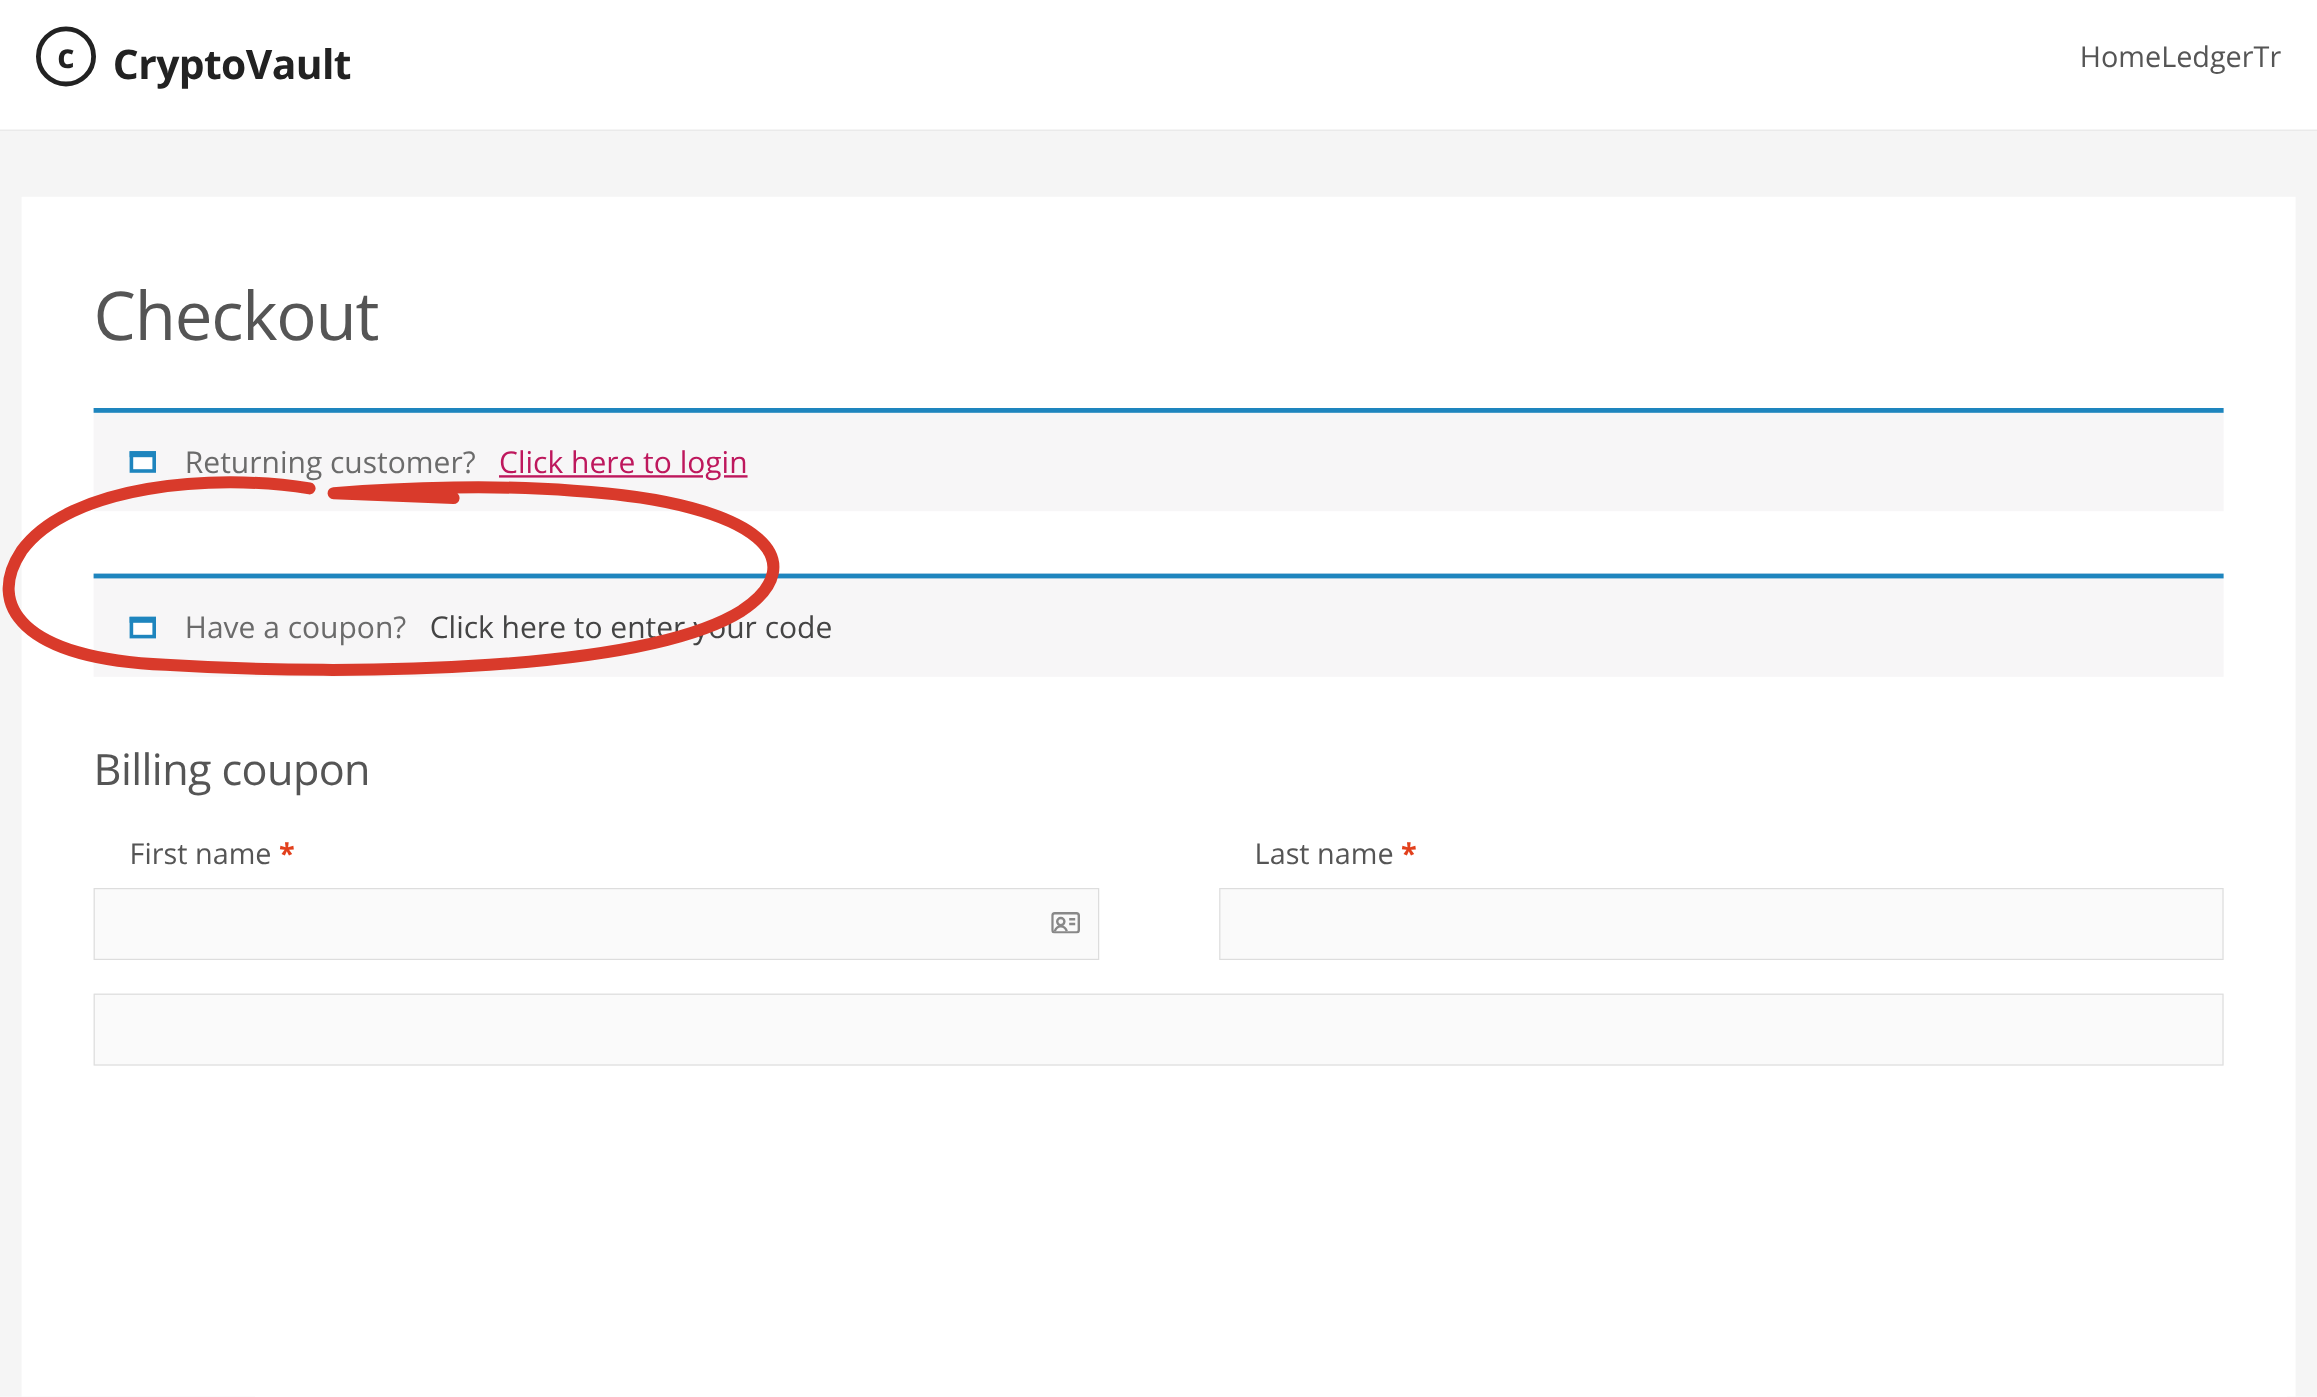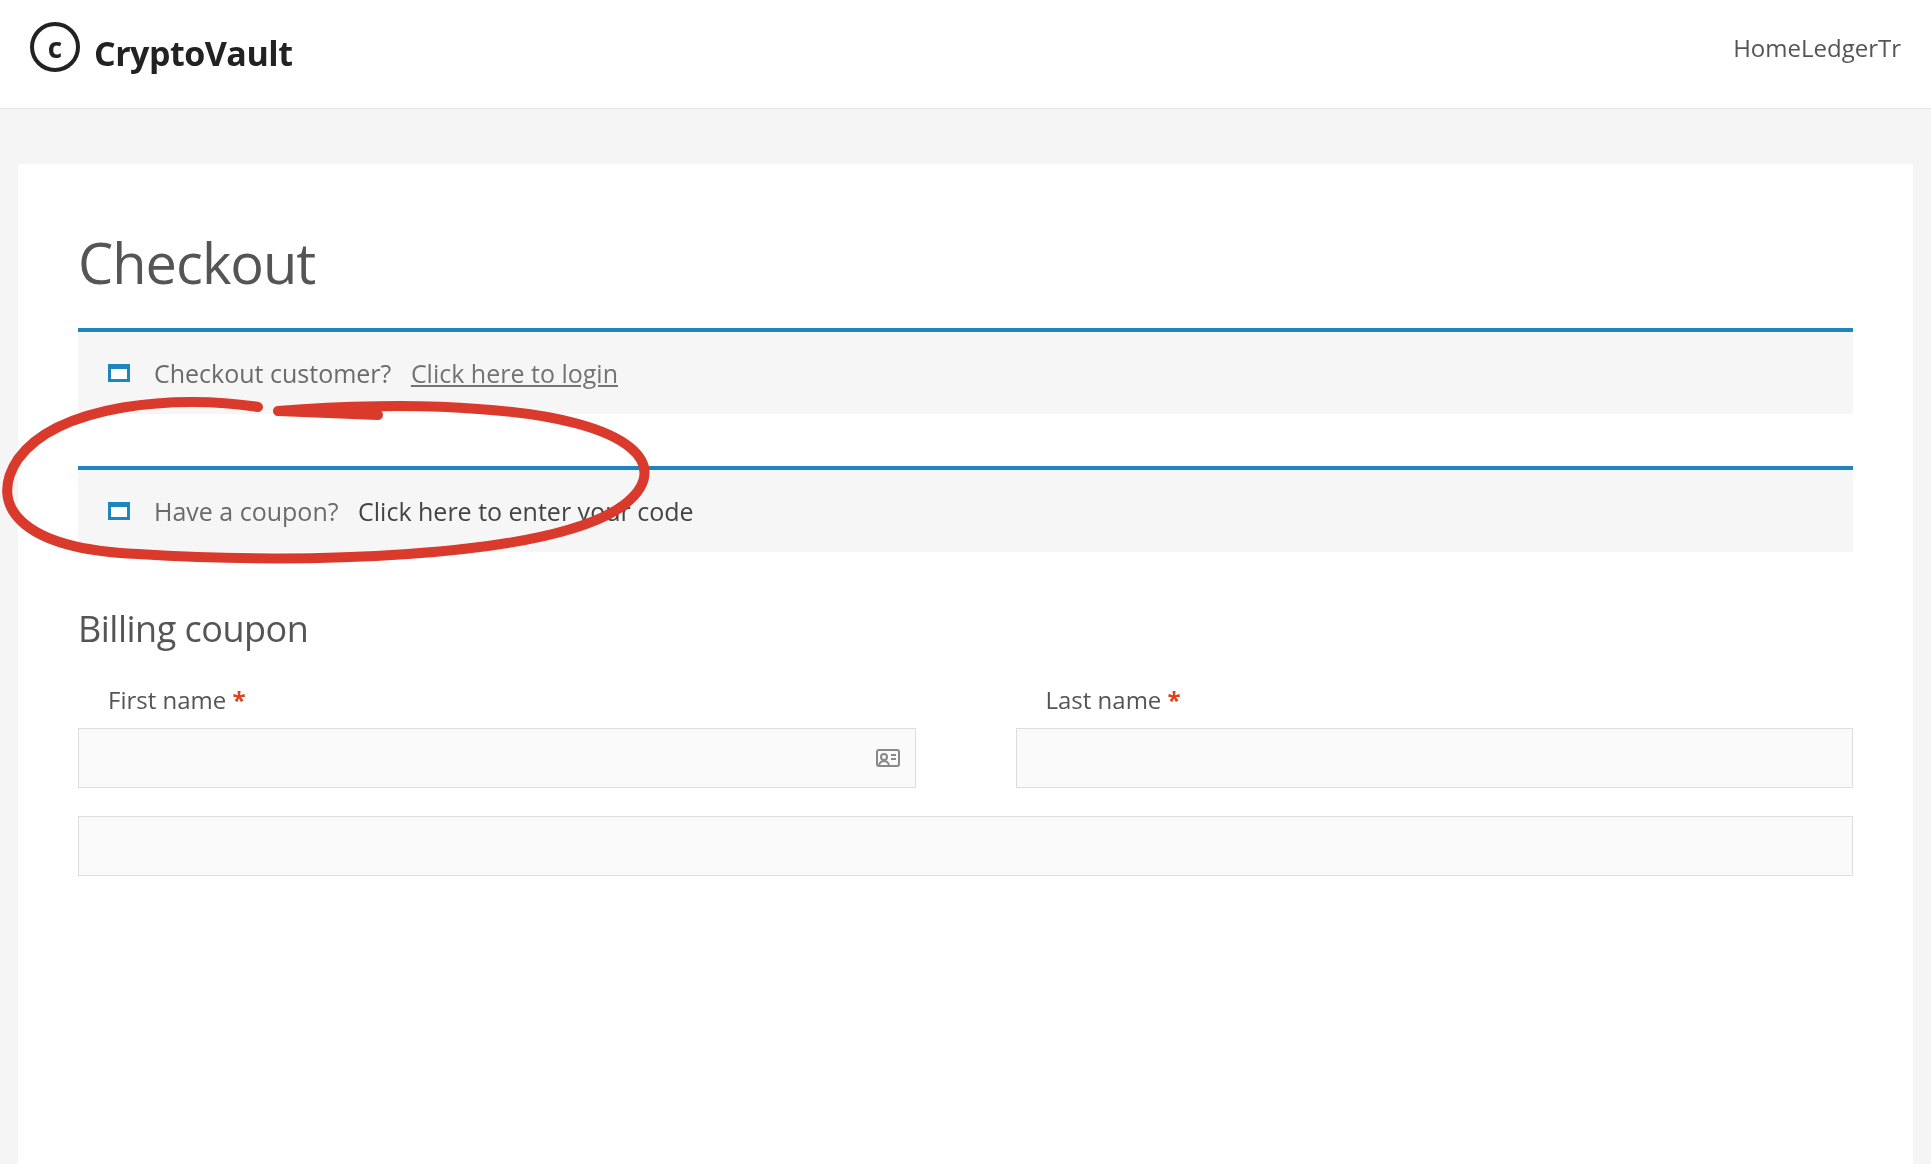--- a/index.html
+++ b/index.html
@@ -46,21 +46,21 @@
       background: #fff;
       margin: 55px 18px 0 18px;
       padding: 60px 60px 40px 60px;
       min-height: 1000px;
     }
     h1.page-title {
       font-size: 56px;
       font-weight: 400;
       color: #555;
       letter-spacing: -1px;
-      margin-bottom: 28px;
+      margin-bottom: 40px;
     }
     .info-box {
       border-top: 4px solid #1e85be;
       background: #f7f6f7;
       padding: 24px 30px 24px 30px;
       display: flex;
       align-items: center;
       gap: 24px;
       font-size: 25px;
       color: #6b6b6b;
@@ -73,21 +73,21 @@
       position: relative;
       flex: 0 0 auto;
     }
     .info-box .box-icon::before{
       content:"";
       position:absolute;
       left:-3px; right:-3px; top:-3px; height:5px;
       background:#1e85be;
     }
     .info-box .link {
-      color: #737373;
+      color: #be185d;
       text-decoration: underline;
       cursor: pointer;
       text-align: right;
     }
     .info-box .link-plain {
       color: #444;
       cursor: pointer;
     }
     h3.section-title {
       font-size: 36px;
@@ -143,21 +143,21 @@
     <a href="#">Tr</a>
   </nav>
 </header>
 
 <div class="page" style="position:relative;">
   <h1 class="page-title">Checkout</h1>
 
   <div class="info-box">
     <span class="box-icon"></span>
     <span>
-      <span>Checkout customer?</span>
+      <span>Returning customer?</span>
       <span>&nbsp;</span>
       <span class="link">Click here to login</span>
     </span>
   </div>
 
   <div class="info-box" style="position:relative;">
     <span class="box-icon"></span>
     <span>
       <span>Have a coupon?</span>
       <span>&nbsp;</span>

